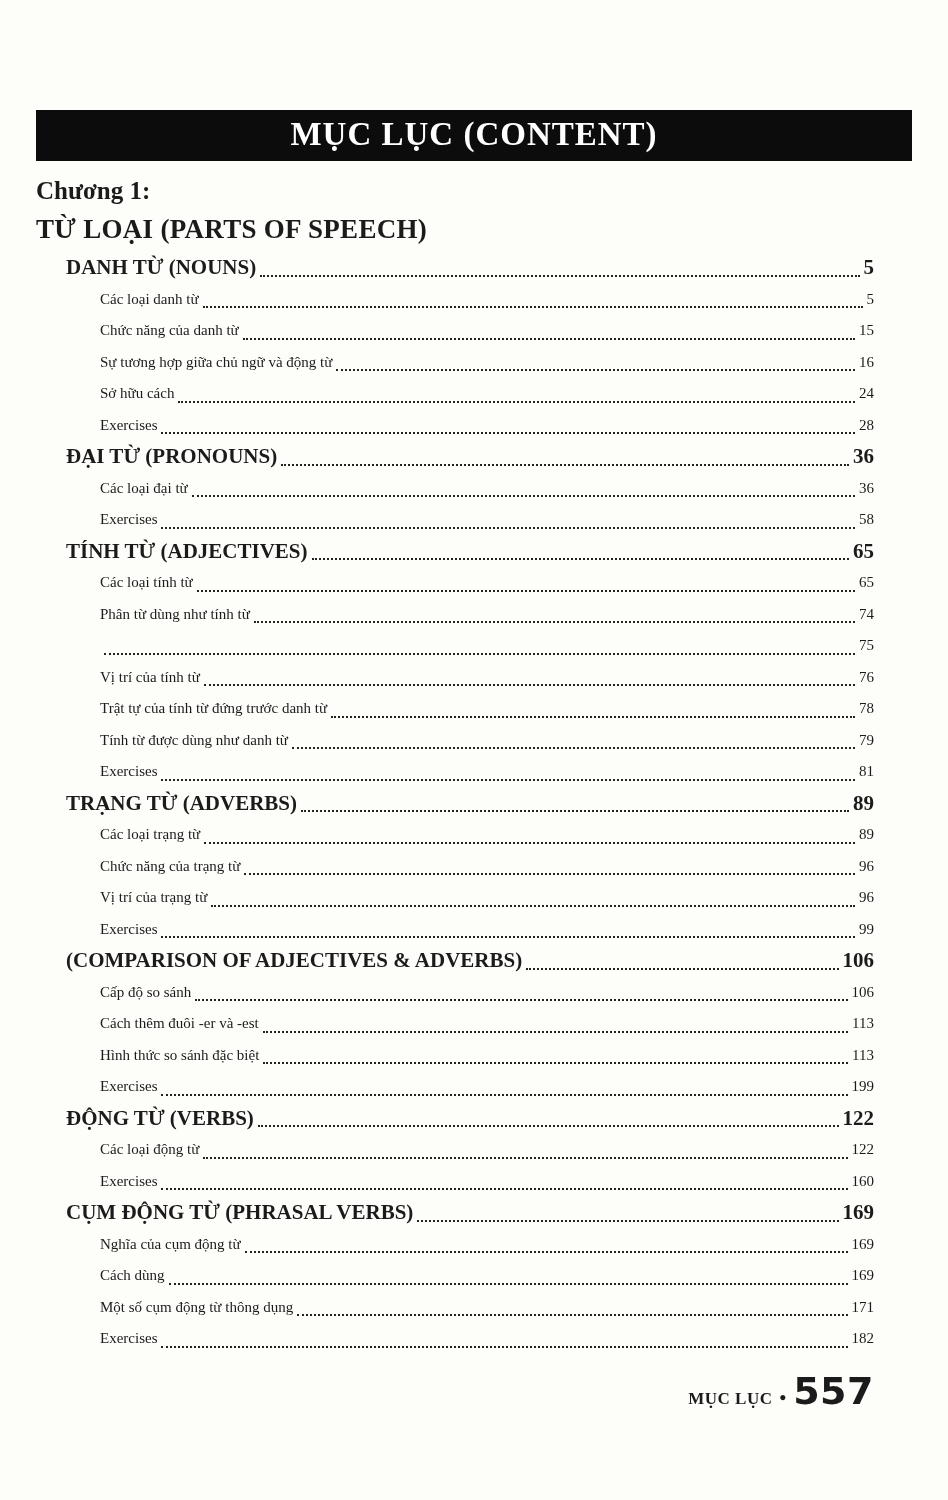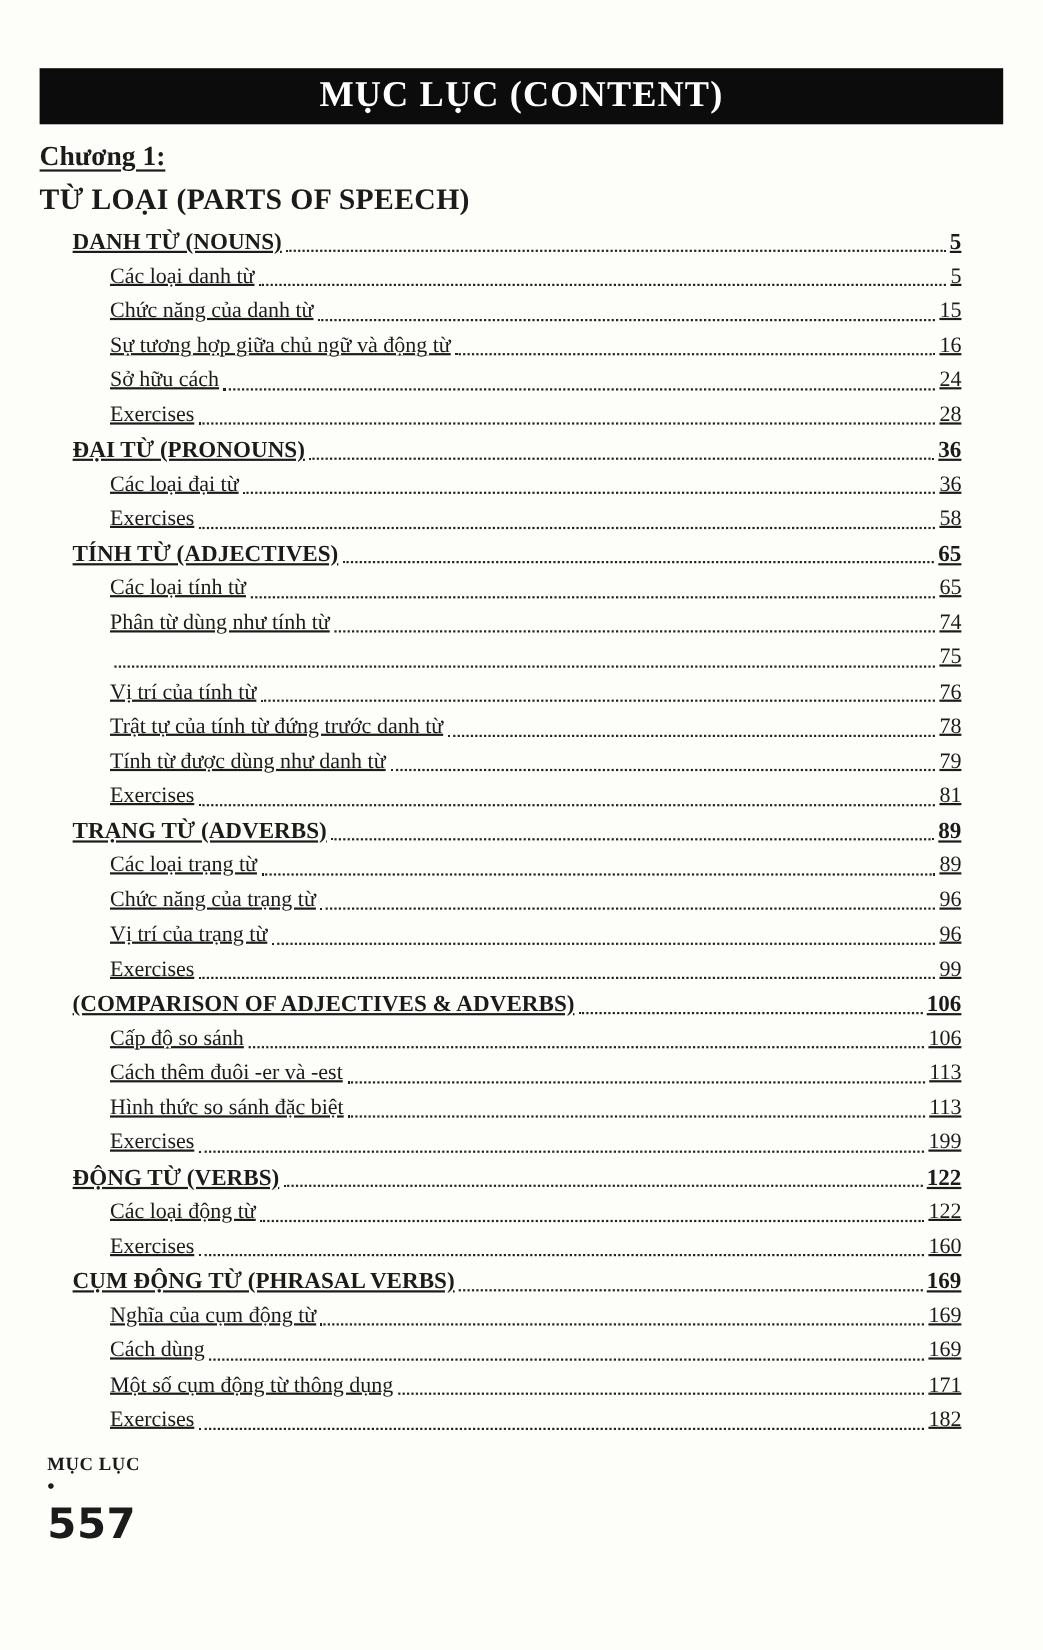--- a/index.html
+++ b/index.html
@@ -7,54 +7,53 @@
   body {
     background: #fdfdfa;
     color: #1b1b1b;
     font-family: "Liberation Serif", "DejaVu Serif", serif;
     overflow: hidden;
   }
   .page {
     width: 948px;
     height: 1308px;
     padding: 62px 36px 0 36px;
+    margin-top: 48px;
   }
   .banner {
     background: #0c0c0c;
     color: #ffffff;
     text-align: center;
     padding: 6px 0 8px 0;
     margin-bottom: 16px;
   }
   .banner h1 {
     font-size: 33px;
     font-weight: bold;
     letter-spacing: 1px;
   }
   .chapter-label {
     font-size: 25px;
     font-weight: bold;
-    text-decoration: underline;
     text-underline-offset: 4px;
     margin-bottom: 9px;
   }
   .chapter-title {
     font-size: 27px;
     font-weight: bold;
     letter-spacing: 0.3px;
     margin-bottom: 7px;
   }
   .toc {
     padding-right: 38px;
-    text-decoration: underline;
   }
   .toc-row {
     display: flex;
     align-items: flex-end;
-    font-size: 20px;
+    font-size: 15px;
     line-height: 31.5px;
     white-space: nowrap;
   }
   .toc-row.level-1 {
     padding-left: 30px;
     font-weight: bold;
     font-size: 21px;
   }
   .toc-row.level-2 {
     padding-left: 64px;
@@ -66,21 +65,20 @@
     border-bottom: 2px dotted #222;
     margin: 0 4px 7px 4px;
   }
   .toc-page { flex: 0 0 auto; }
   .footer {
     display: flex;
     justify-content: flex-end;
     align-items: baseline;
     padding-right: 38px;
     margin-top: 14px;
-    flex-direction: column;
   }
   .footer-label {
     font-size: 17px;
     font-weight: bold;
     letter-spacing: 0.5px;
   }
   .footer-bullet {
     font-size: 19px;
     font-weight: bold;
     margin: 0 7px;

